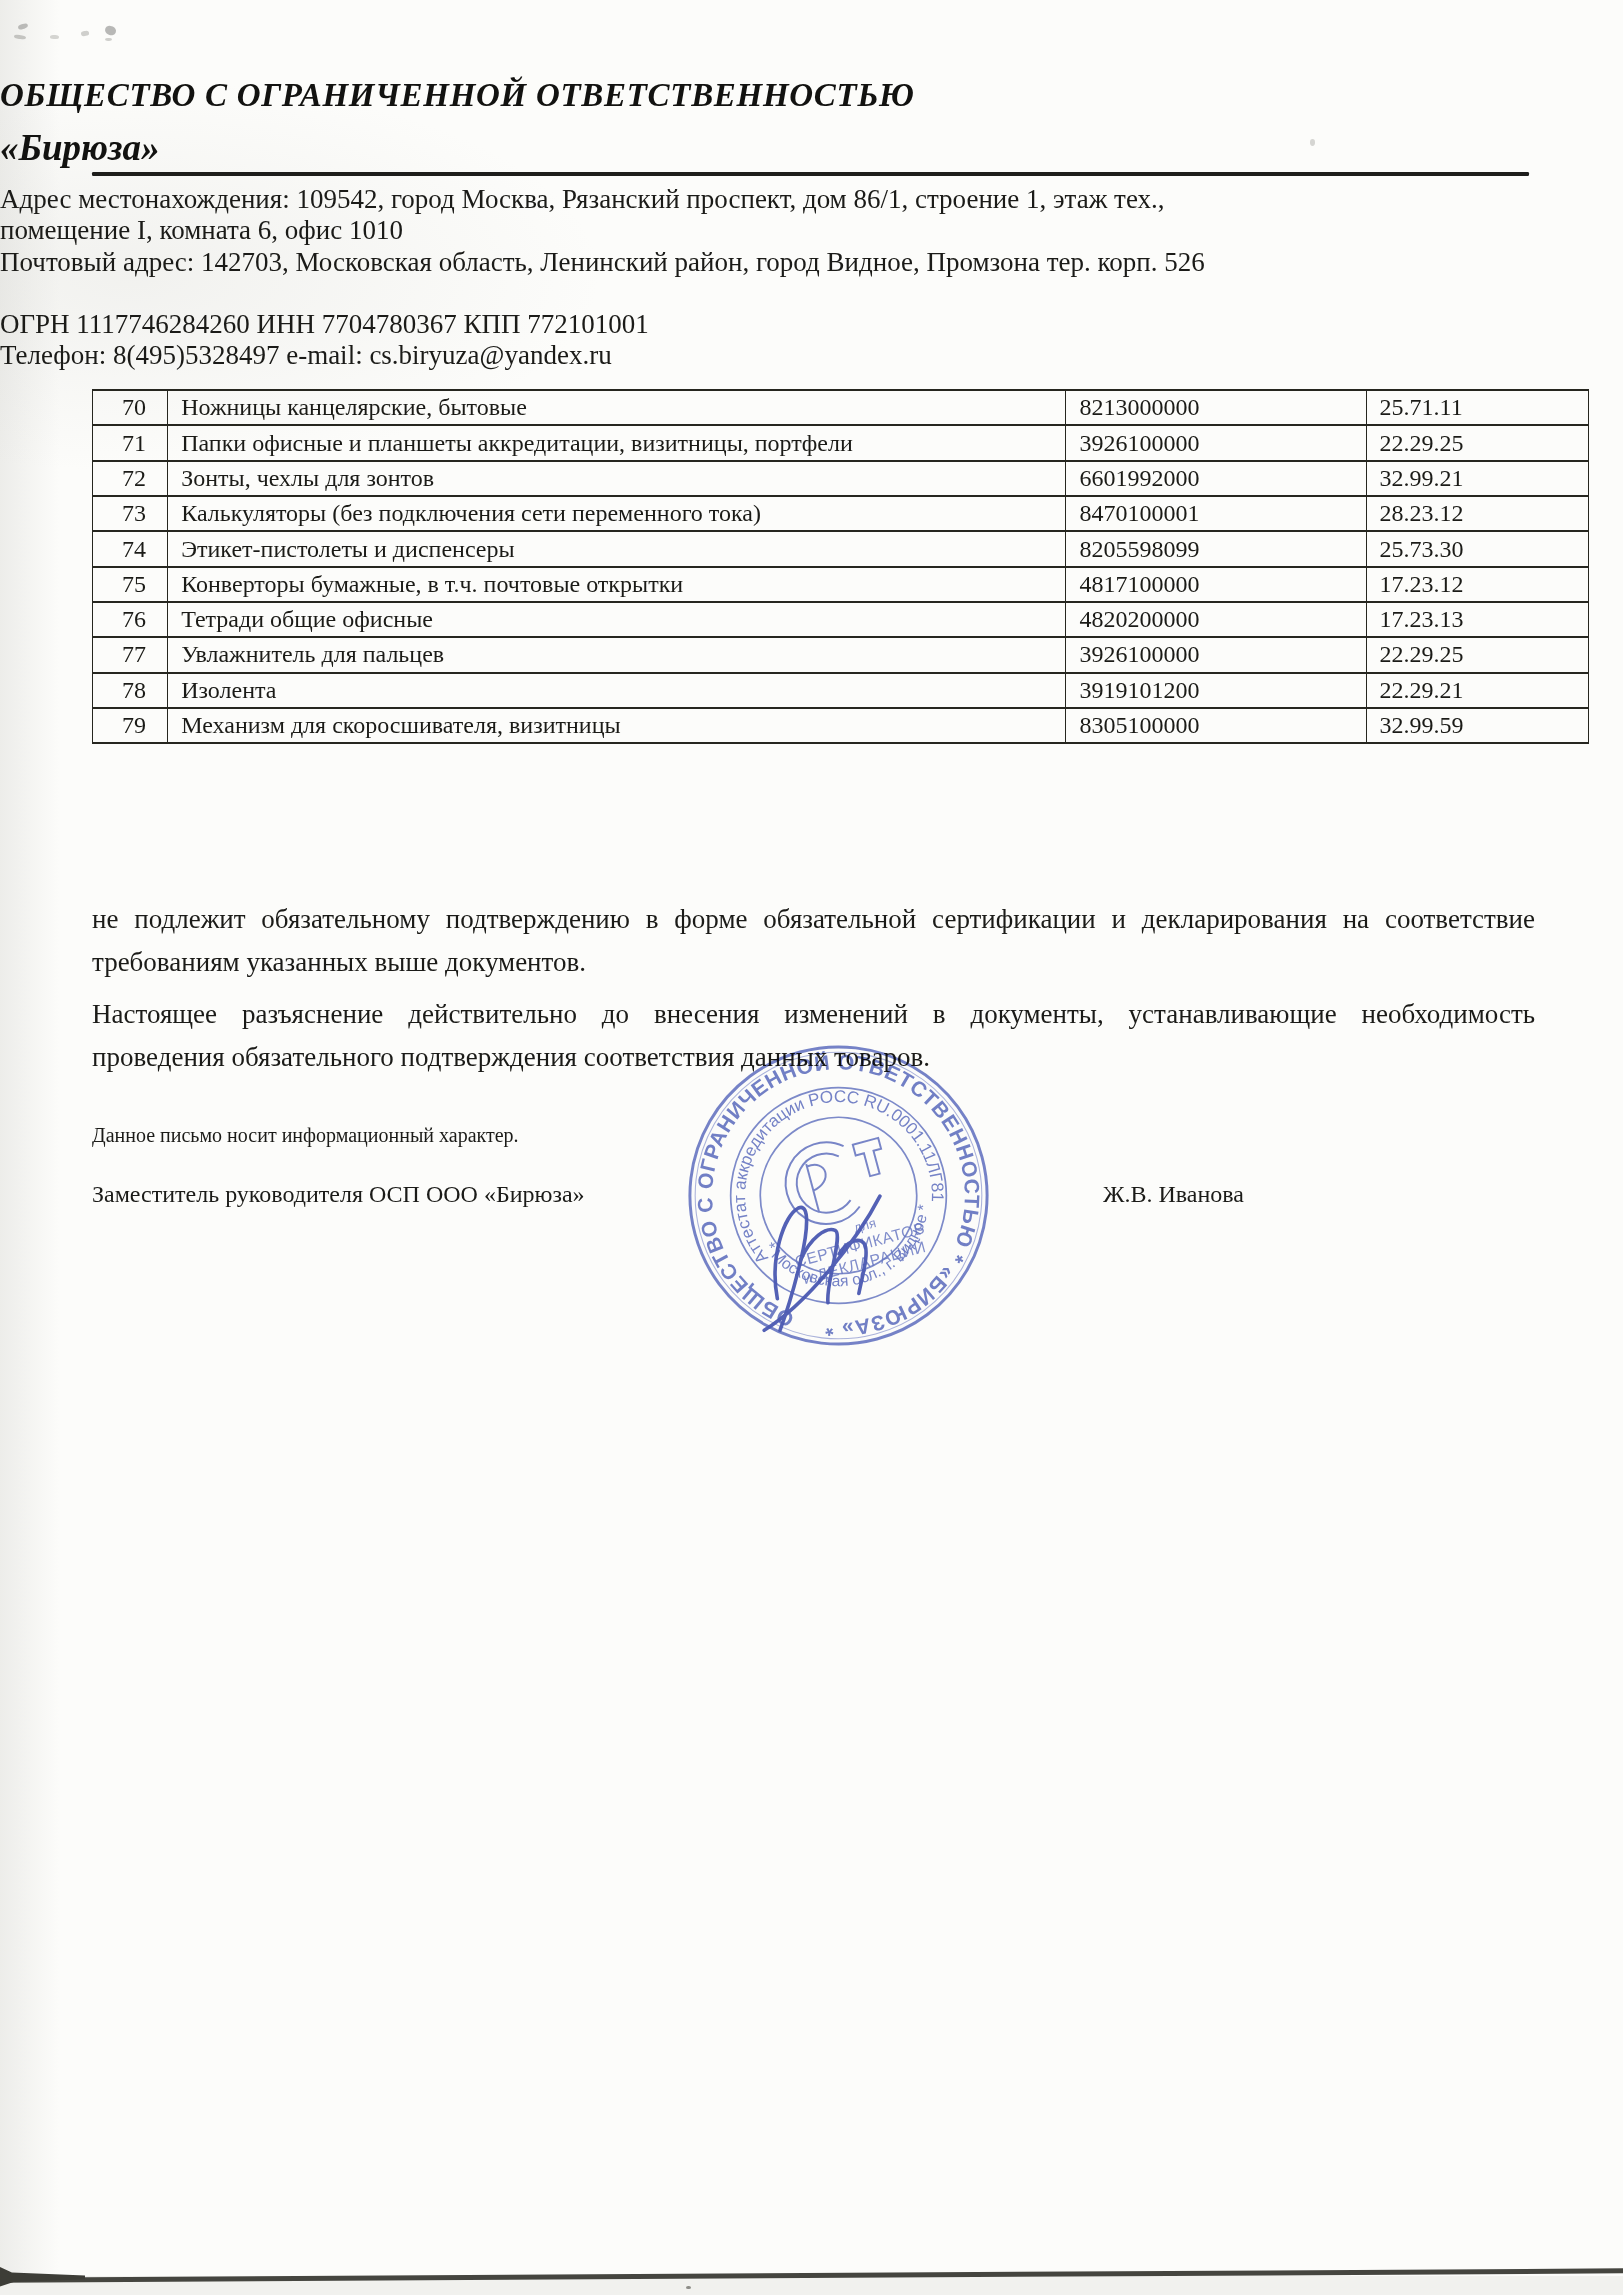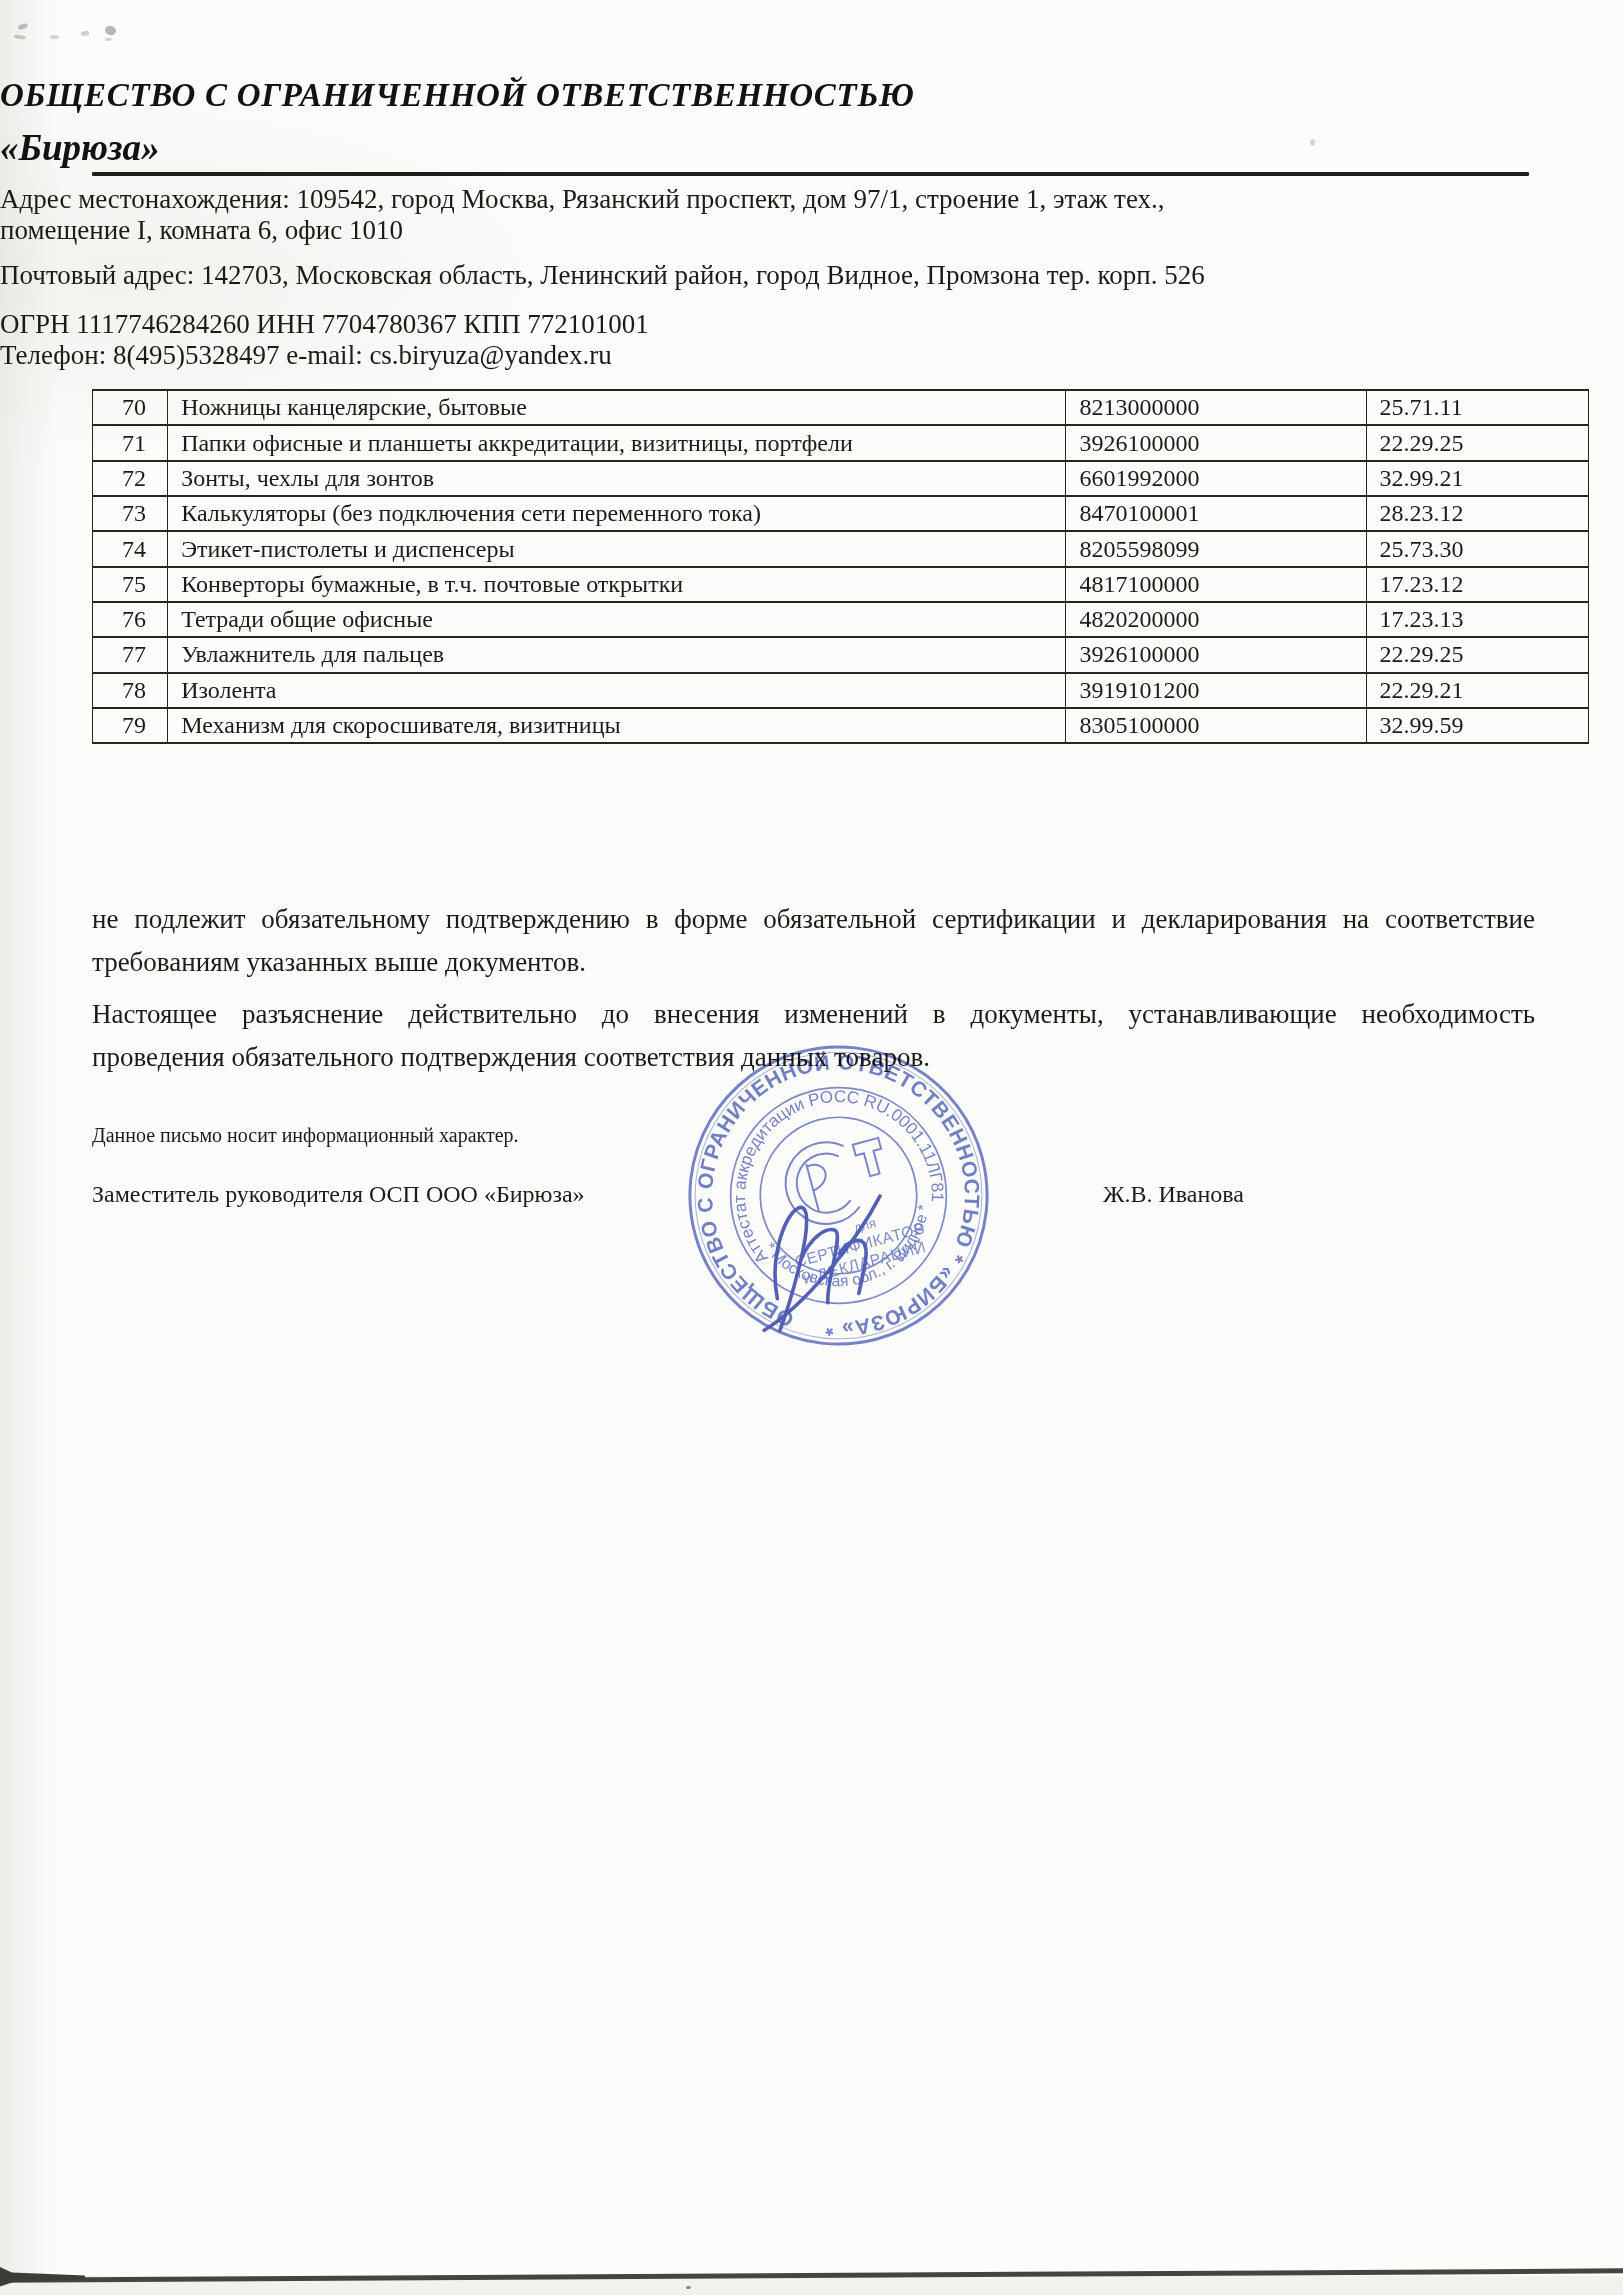--- a/index.html
+++ b/index.html
@@ -17,21 +17,21 @@
       #fcfcfa;
   }
   .abs{position:absolute;}
   .ctr{left:0;right:0;text-align:left;}
   .doc-title{top:77px;font-size:33px;font-weight:bold;font-style:italic;letter-spacing:0.7px;color:#121210;}
   .doc-subtitle{top:126px;font-size:37px;font-weight:bold;font-style:italic;color:#121210;}
   .title-rule{left:92px;width:1437px;top:172px;height:3.9px;background:#1e1e1b;border-radius:1.3px;}
   .hline{font-size:27px;color:#1b1b18;}
   .addr1{top:184px;}
   .addr2{top:215px;}
-  .postal{top:247px;margin-top:13px;}
+  .postal{top:247px;}
   .ogrn{top:309px;}
   .phone{top:340px;}
 
   table.goods{position:absolute;left:92px;top:389px;width:1420px;border-collapse:collapse;table-layout:fixed;}
   table.goods td{
     border:1.3px solid #26261f;
     border-top-width:2px;border-bottom-width:2px;
     font-size:24px;line-height:1.28;color:#1b1b17;
     padding:1.3px 5.2px 1.3px 13px;vertical-align:middle;
     overflow:hidden;
@@ -78,21 +78,21 @@
   <div class="smudge sm2"></div>
   <div class="smudge sm3"></div>
   <div class="smudge sm4"></div>
   <div class="smudge sm5"></div>
   <div class="smudge sm6"></div>
   <div class="smudge sm7"></div>
 
   <div class="abs ctr doc-title">ОБЩЕСТВО С ОГРАНИЧЕННОЙ ОТВЕТСТВЕННОСТЬЮ</div>
   <div class="abs ctr doc-subtitle">«Бирюза»</div>
   <div class="abs title-rule"></div>
-  <div class="abs ctr hline addr1">Адрес местонахождения: 109542, город Москва, Рязанский проспект, дом 97/1, строение 1, этаж тех.,</div>
+  <div class="abs ctr hline addr1">Адрес местонахождения: 109542, город Москва, Рязанский проспект, дом 86/1, строение 1, этаж тех.,</div>
   <div class="abs ctr hline addr2">помещение I, комната 6, офис 1010</div>
   <div class="abs ctr hline postal">Почтовый адрес: 142703, Московская область, Ленинский район, город Видное, Промзона тер. корп. 526</div>
   <div class="abs ctr hline ogrn">ОГРН 1117746284260 ИНН 7704780367 КПП 772101001</div>
   <div class="abs ctr hline phone">Телефон: 8(495)5328497 e-mail: cs.biryuza@yandex.ru</div>
 
   <table class="goods">
     <tbody>
         <tr>
           <td class="cell-num">70</td>
           <td class="cell-name">Ножницы канцелярские, бытовые</td>

